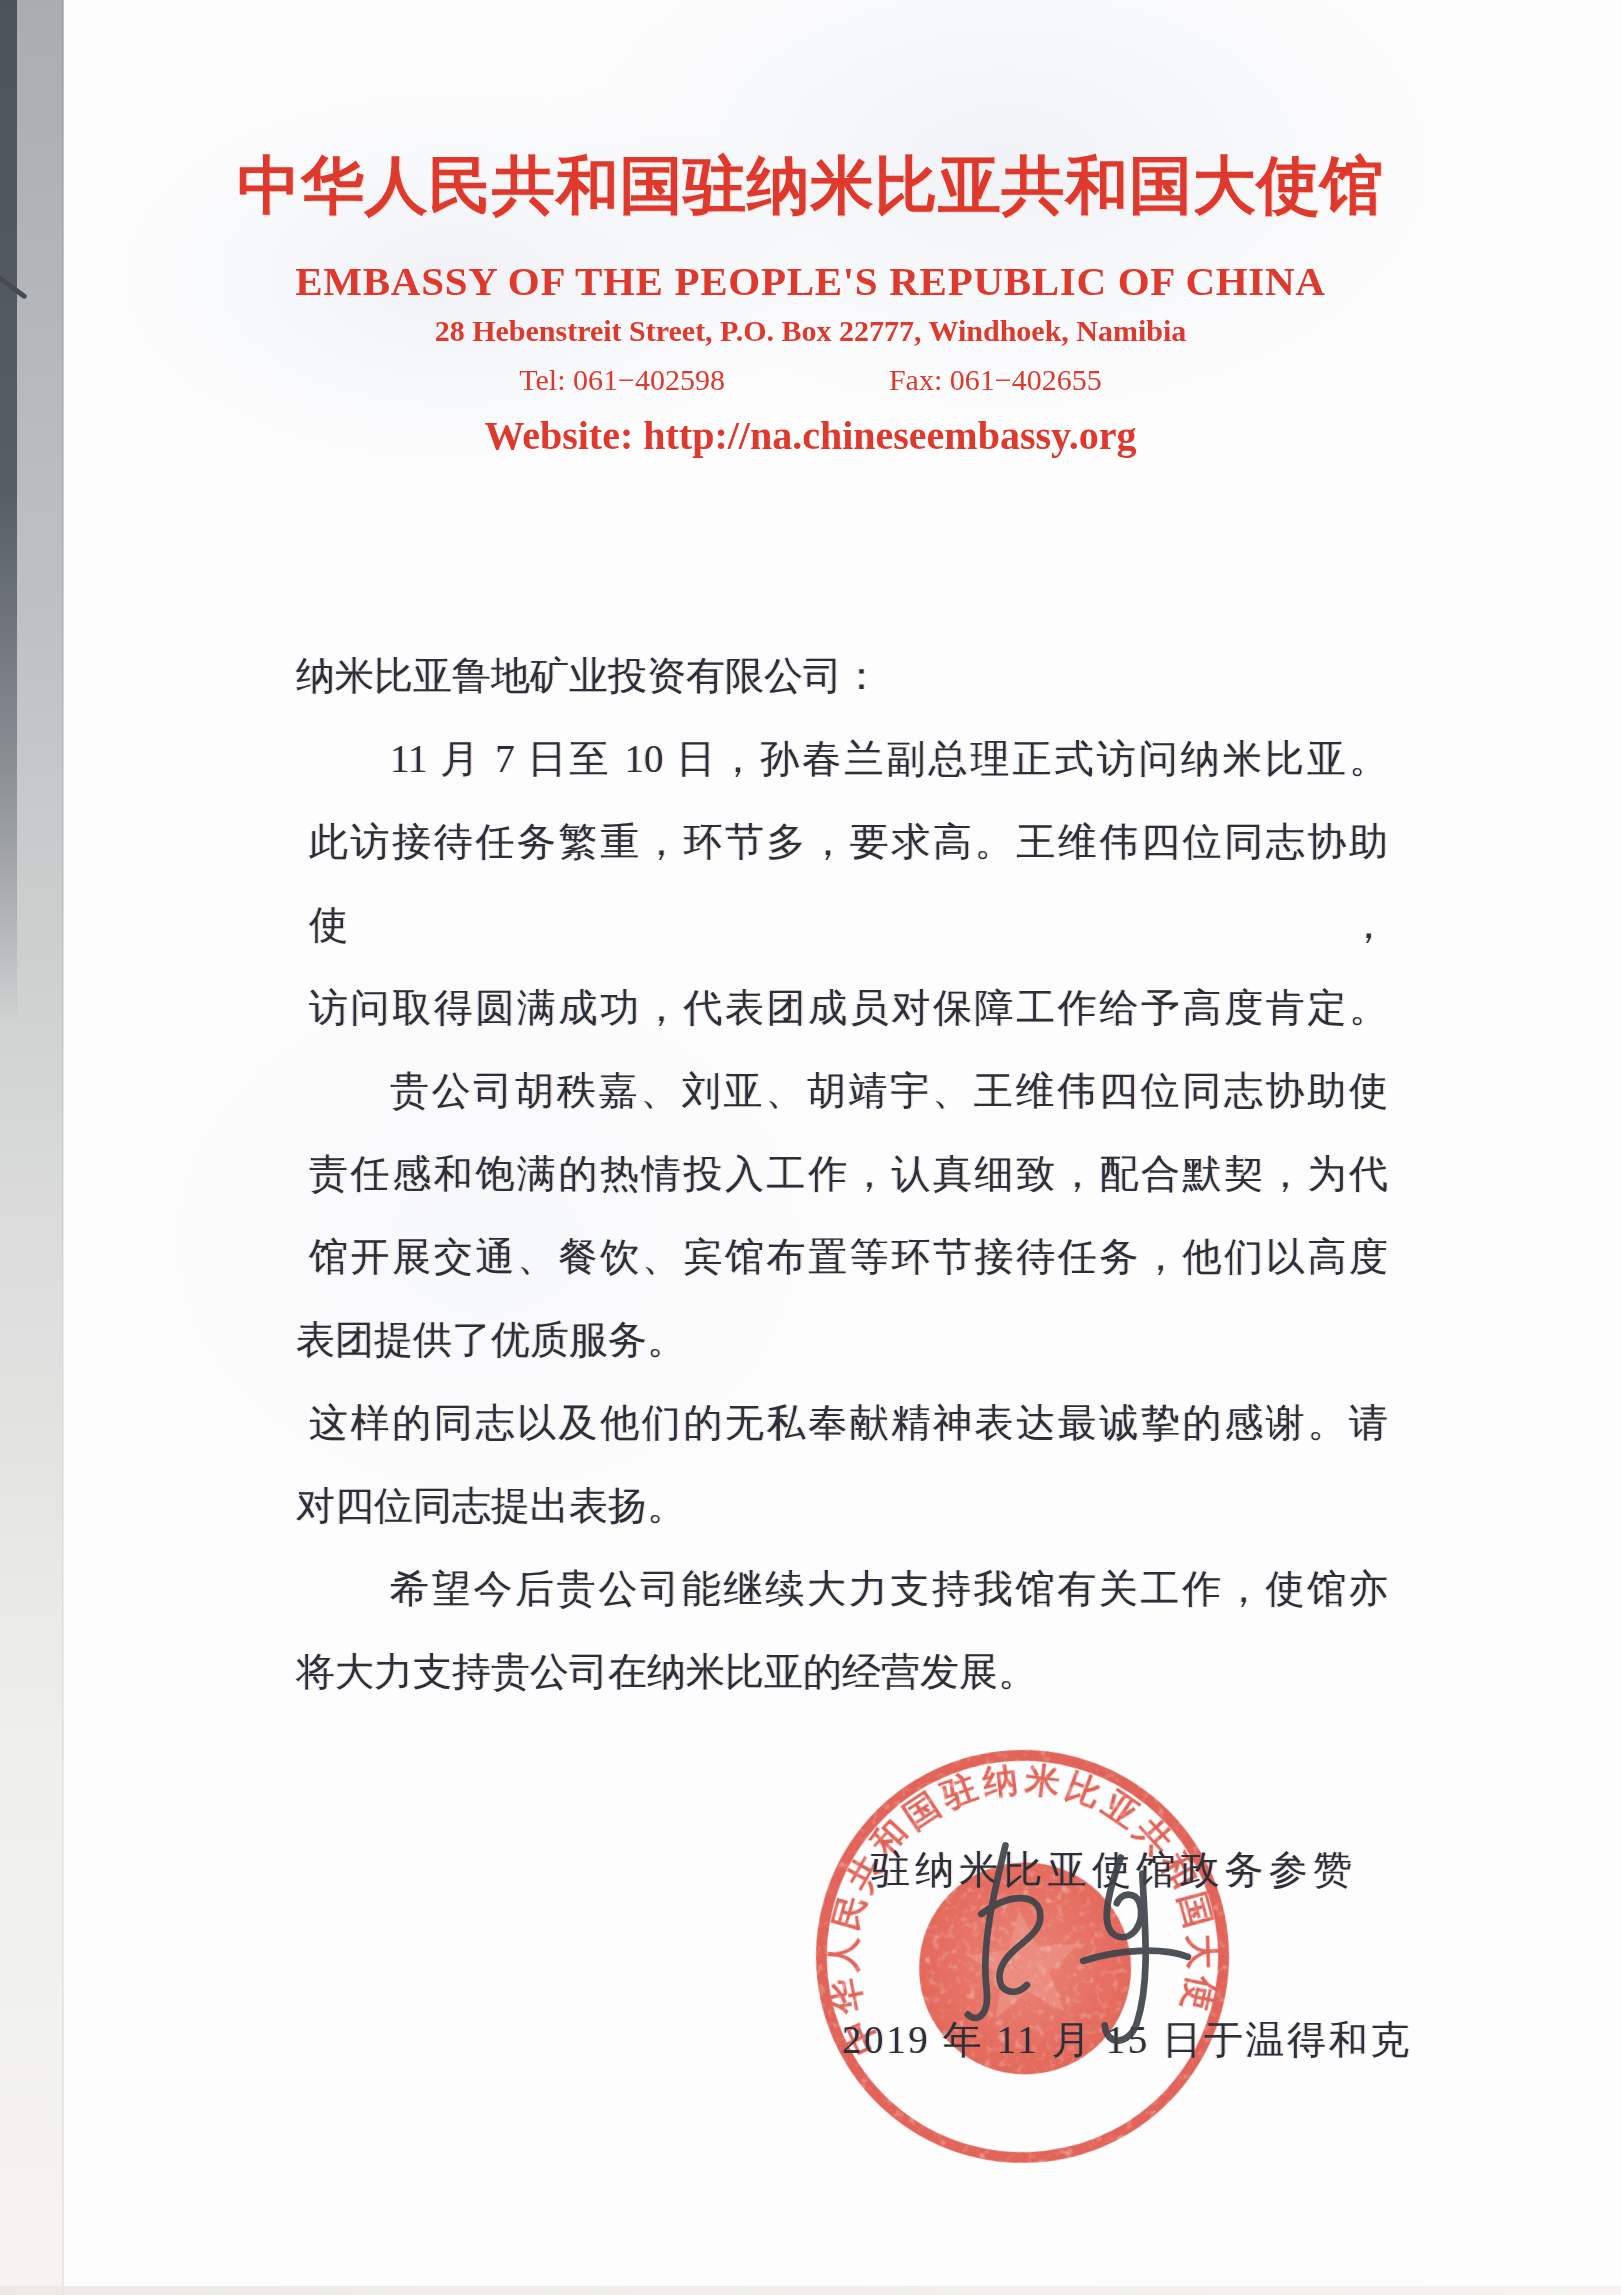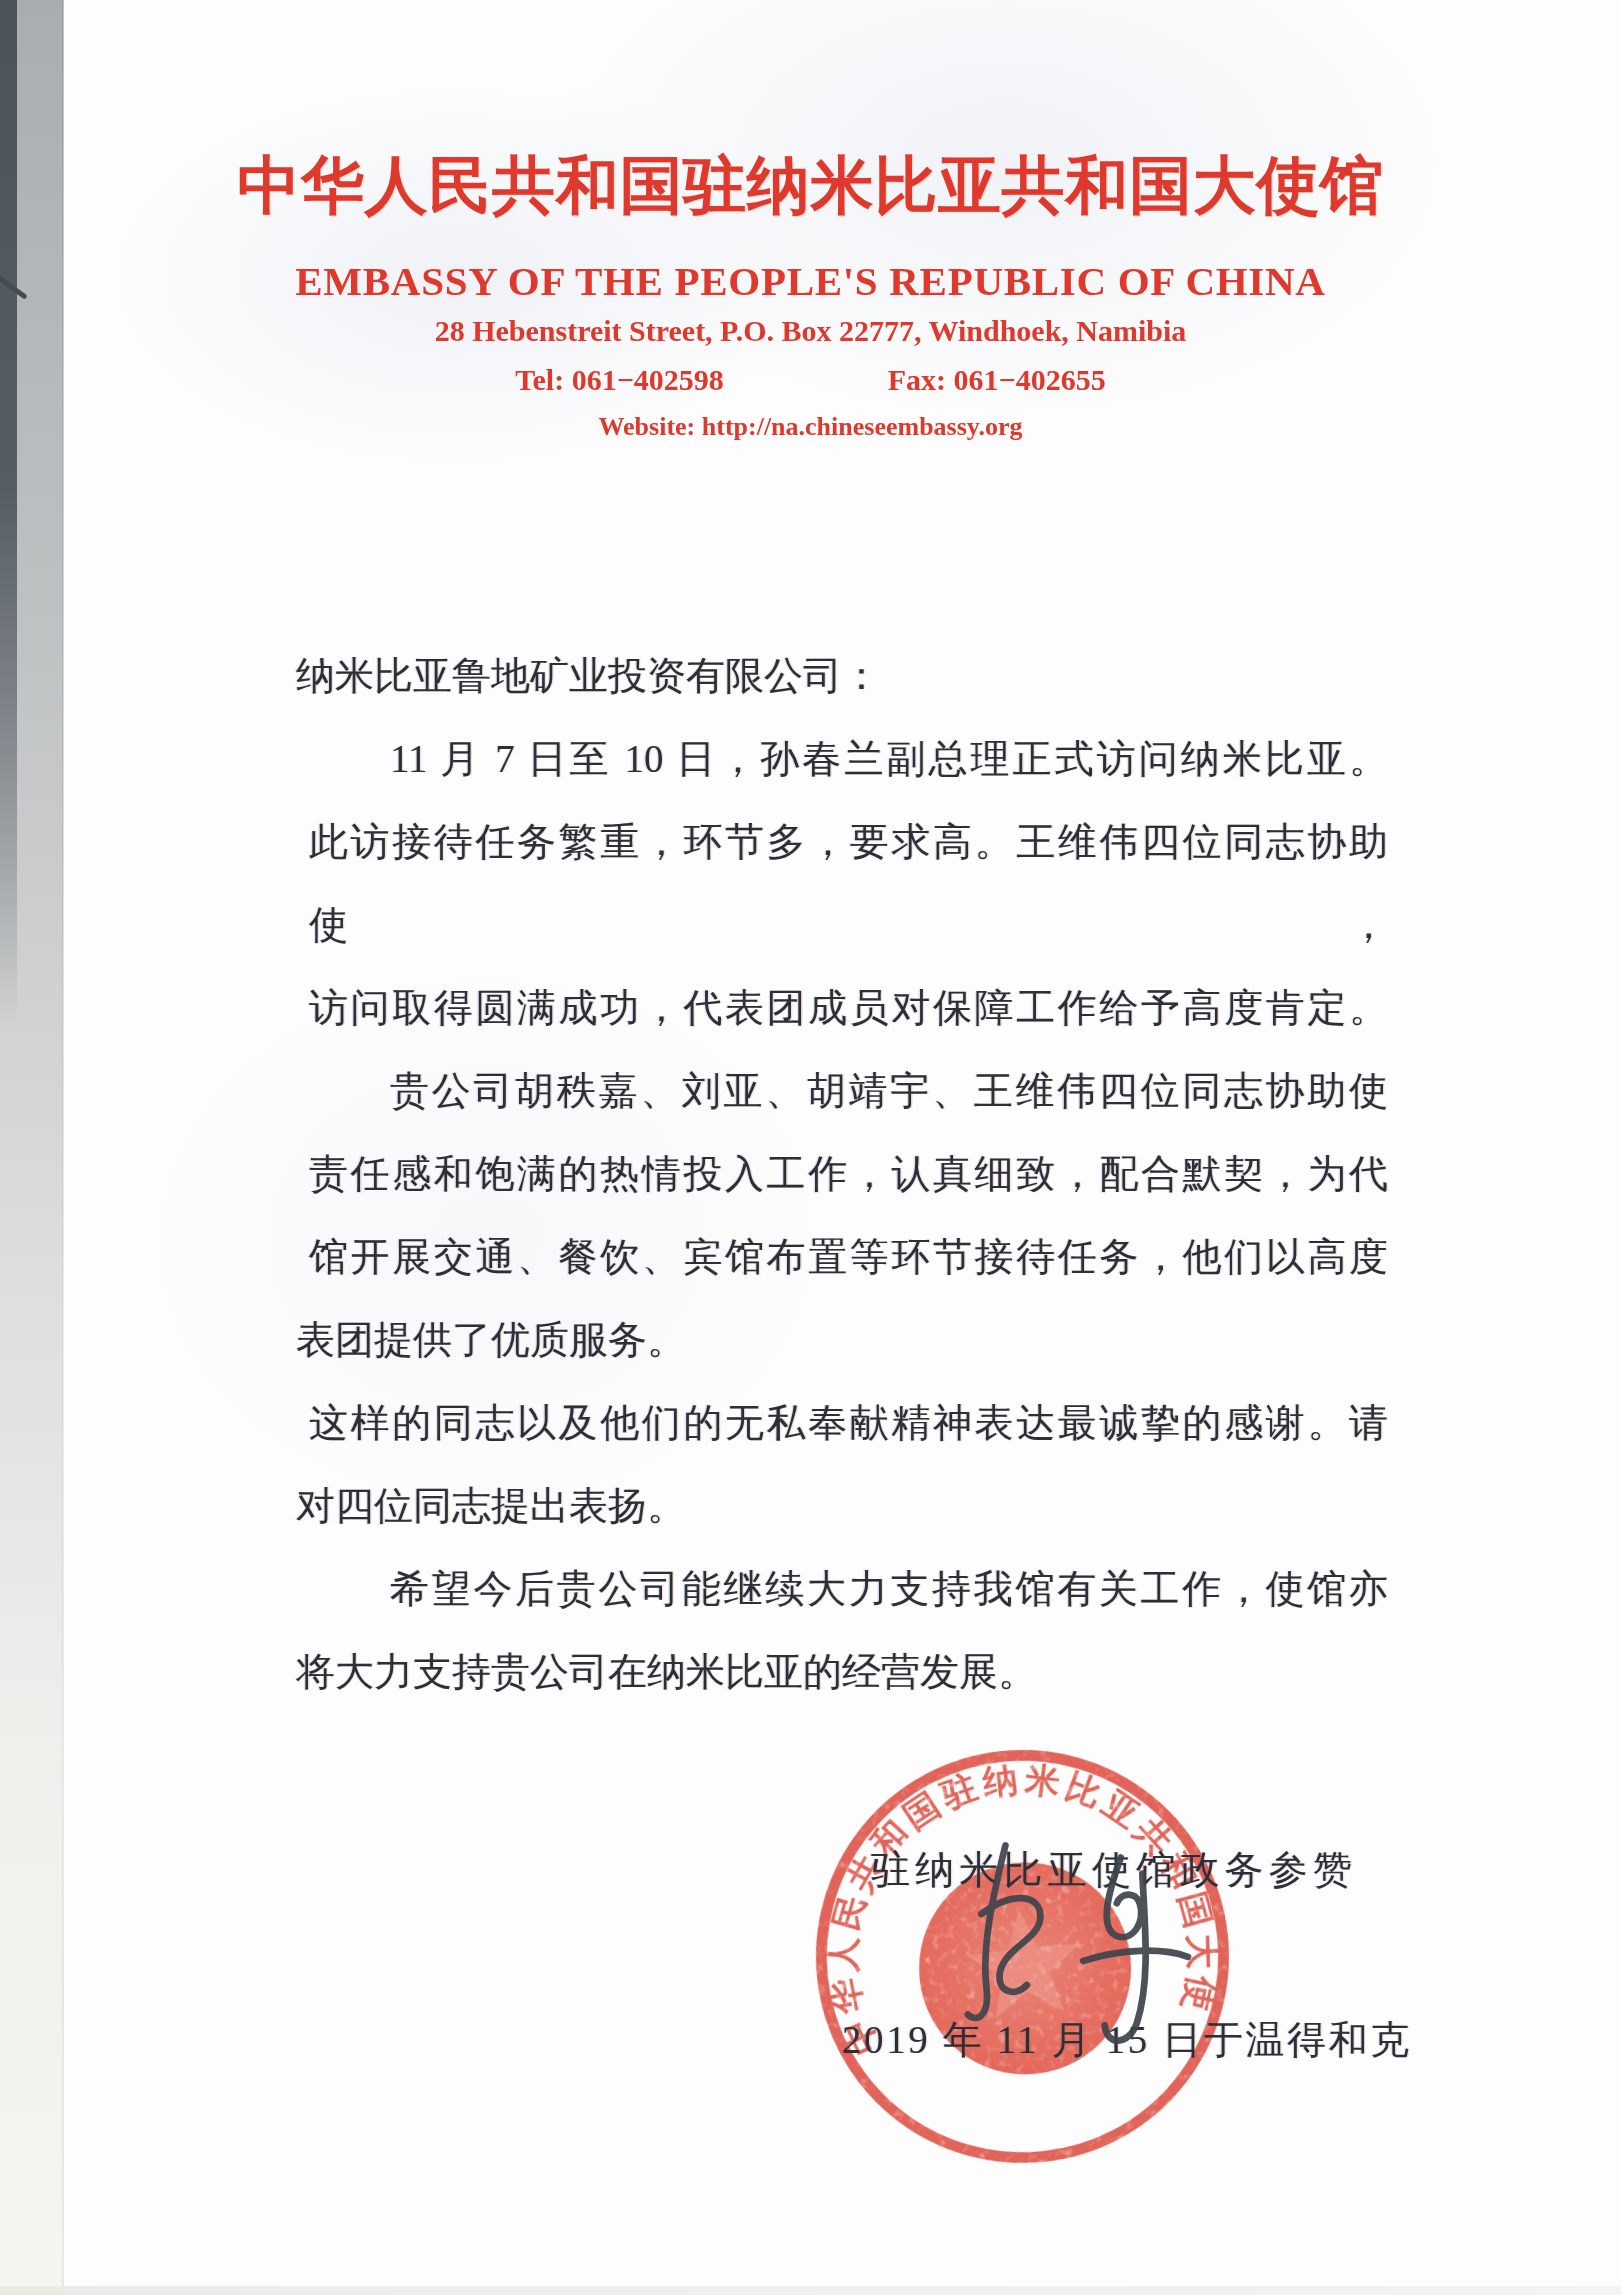--- a/index.html
+++ b/index.html
@@ -26,24 +26,24 @@
   
   .letterhead{position:absolute;left:0;top:0;width:100%;text-align:center;color:#df382c;}
   .org-cn{position:absolute;left:0;top:143px;width:100%;
     font-size:63px;font-weight:bold;letter-spacing:0.7px;white-space:nowrap;
     text-shadow:1.3px 1.3px 0 rgba(250,130,60,.18);}
   .org-en{position:absolute;left:0;top:257px;width:100%;
     font-size:41px;font-weight:bold;letter-spacing:0.7px;white-space:nowrap;}
   .address{position:absolute;left:0;top:314px;width:100%;
     font-size:30px;font-weight:bold;white-space:nowrap;}
   .telfax{position:absolute;left:0;top:363px;width:100%;
-    font-size:30px;font-weight:bold;white-space:nowrap;}
+    font-size:30px;font-weight:normal;white-space:nowrap;}
   .telfax .gap{display:inline-block;width:164px;}
   .website{position:absolute;left:0;top:412px;width:100%;
-    font-size:26px;font-weight:bold;white-space:nowrap;}
+    font-size:40px;font-weight:bold;white-space:nowrap;}
   
   .doc-title{position:absolute;left:0;top:486px;width:100%;margin:0;text-align:center;
     font-size:62px;font-weight:bold;color:#1f2329;letter-spacing:9.2px;
     text-shadow:1.3px 0.7px 0 rgba(120,70,30,.25), -1.3px 0 0 rgba(60,90,190,.18);}
   
   .body-block{position:absolute;left:296px;top:634px;width:1092px;
     font-size:39px;line-height:83px;color:#2c2f36;
     text-shadow:1.3px 0 0 rgba(190,80,40,.16), -1.3px 0 0 rgba(60,90,190,.16);}
   .line{white-space:nowrap;}
   .line.fill{white-space:normal;text-align:justify;text-align-last:justify;margin-left:13px;}

